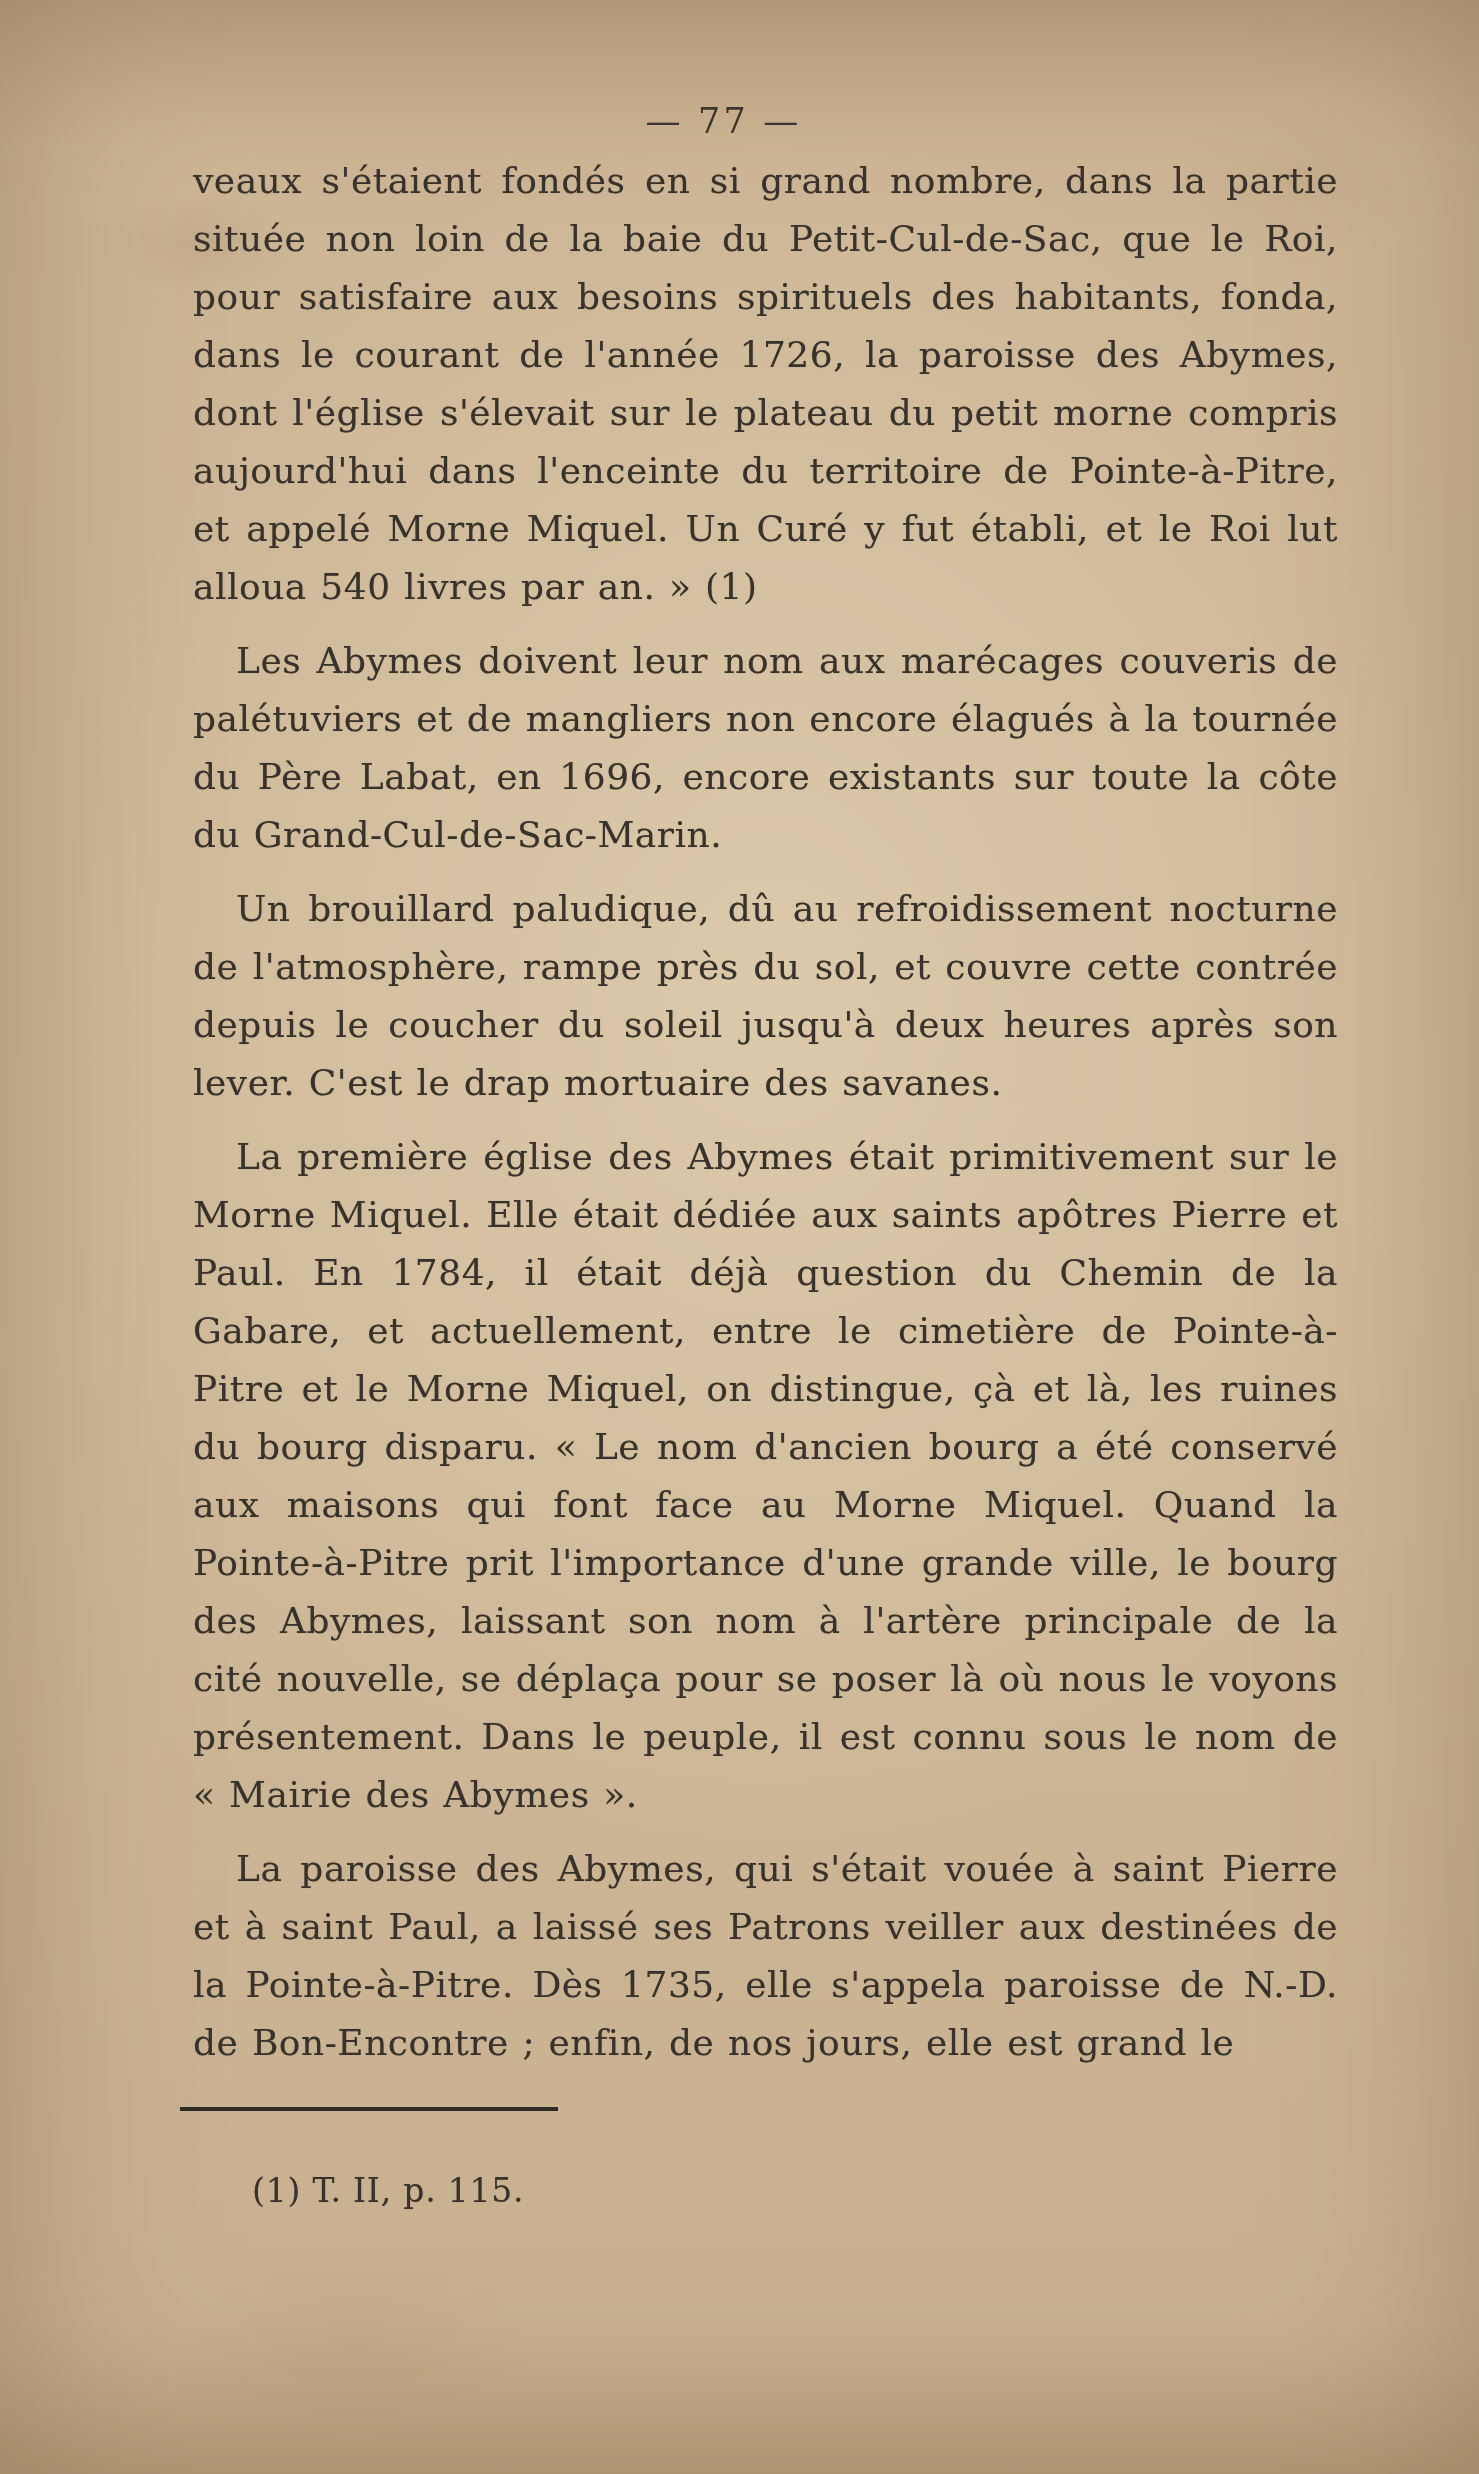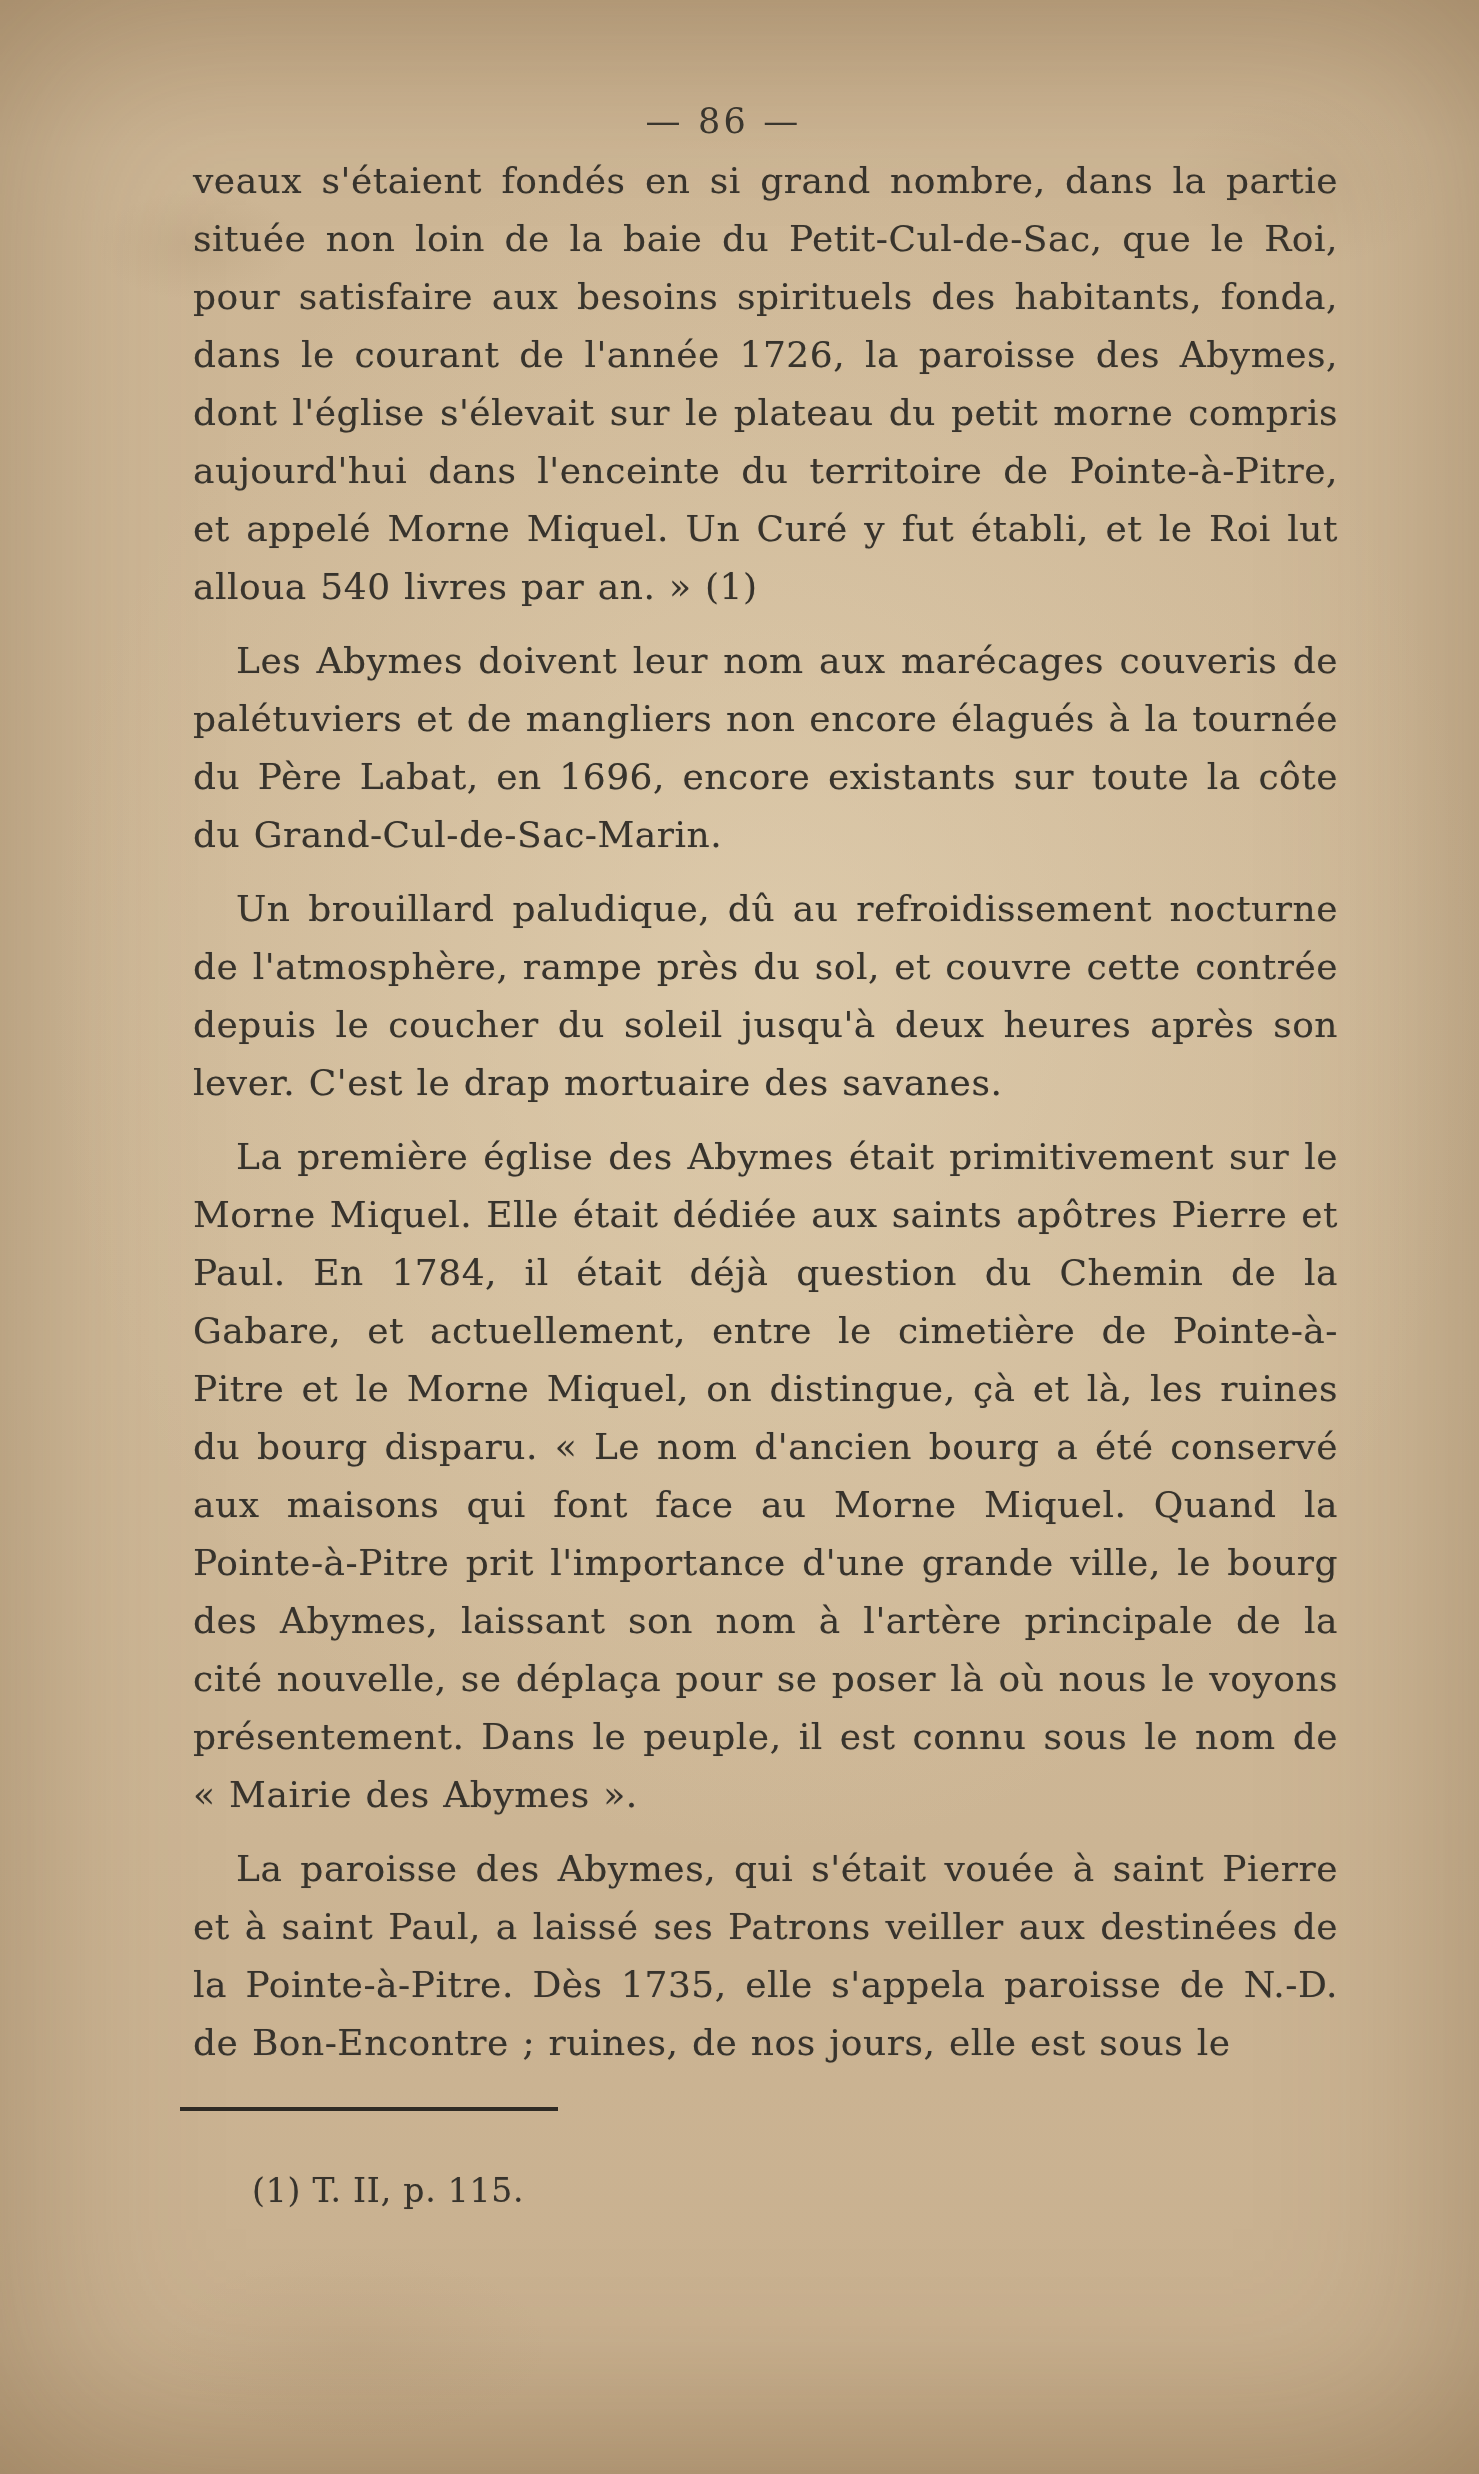--- a/index.html
+++ b/index.html
@@ -87,28 +87,28 @@
 </style>
 </head>
 <body>
 
 <div class="page">
 
   <div class="stain stain-1"></div>
   <div class="stain stain-2"></div>
   <div class="stain stain-3"></div>
 
-  <div class="page-number">— 86 —</div>
+  <div class="page-number">— 77 —</div>
 
   <div class="body-text">
     <p class="para">veaux s'étaient fondés en si grand nombre, dans la partie située non loin de la baie du Petit-Cul-de-Sac, que le Roi, pour satisfaire aux besoins spirituels des habitants, fonda, dans le courant de l'année 1726, la paroisse des Abymes, dont l'église s'élevait sur le plateau du petit morne compris aujourd'hui dans l'enceinte du territoire de Pointe-à-Pitre, et appelé Morne Miquel. Un Curé y fut établi, et le Roi lut alloua 540 livres par an. » (1)</p>
     <p class="para indent">Les Abymes doivent leur nom aux marécages couveris de palétuviers et de mangliers non encore élagués à la tournée du Père Labat, en 1696, encore existants sur toute la côte du Grand-Cul-de-Sac-Marin.</p>
     <p class="para indent">Un brouillard paludique, dû au refroidissement nocturne de l'atmosphère, rampe près du sol, et couvre cette contrée depuis le coucher du soleil jusqu'à deux heures après son lever. C'est le drap mortuaire des savanes.</p>
     <p class="para indent">La première église des Abymes était primitivement sur le Morne Miquel. Elle était dédiée aux saints apôtres Pierre et Paul. En 1784, il était déjà question du Chemin de la Gabare, et actuellement, entre le cimetière de Pointe-à-Pitre et le Morne Miquel, on distingue, çà et là, les ruines du bourg disparu. « Le nom d'ancien bourg a été conservé aux maisons qui font face au Morne Miquel. Quand la Pointe-à-Pitre prit l'importance d'une grande ville, le bourg des Abymes, laissant son nom à l'artère principale de la cité nouvelle, se déplaça pour se poser là où nous le voyons présentement. Dans le peuple, il est connu sous le nom de « Mairie des Abymes ».</p>
-    <p class="para indent">La paroisse des Abymes, qui s'était vouée à saint Pierre et à saint Paul, a laissé ses Patrons veiller aux destinées de la Pointe-à-Pitre. Dès 1735, elle s'appela paroisse de N.-D. de Bon-Encontre ; ruines, de nos jours, elle est sous le</p>
+    <p class="para indent">La paroisse des Abymes, qui s'était vouée à saint Pierre et à saint Paul, a laissé ses Patrons veiller aux destinées de la Pointe-à-Pitre. Dès 1735, elle s'appela paroisse de N.-D. de Bon-Encontre ; enfin, de nos jours, elle est grand le</p>
   </div>
 
   <div class="footnote-rule"></div>
 
   <div class="footnote">(1) T. II, p. 115.</div>
 
 </div>
 
 
 </body></html>

